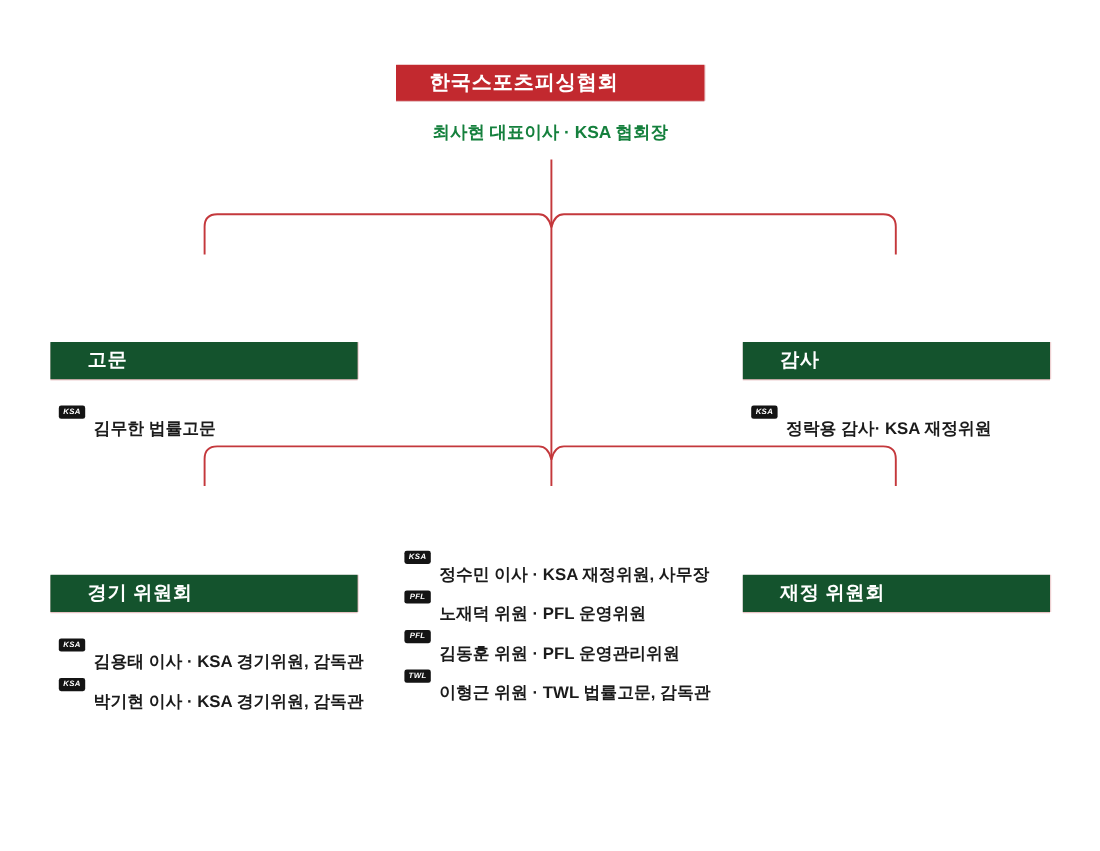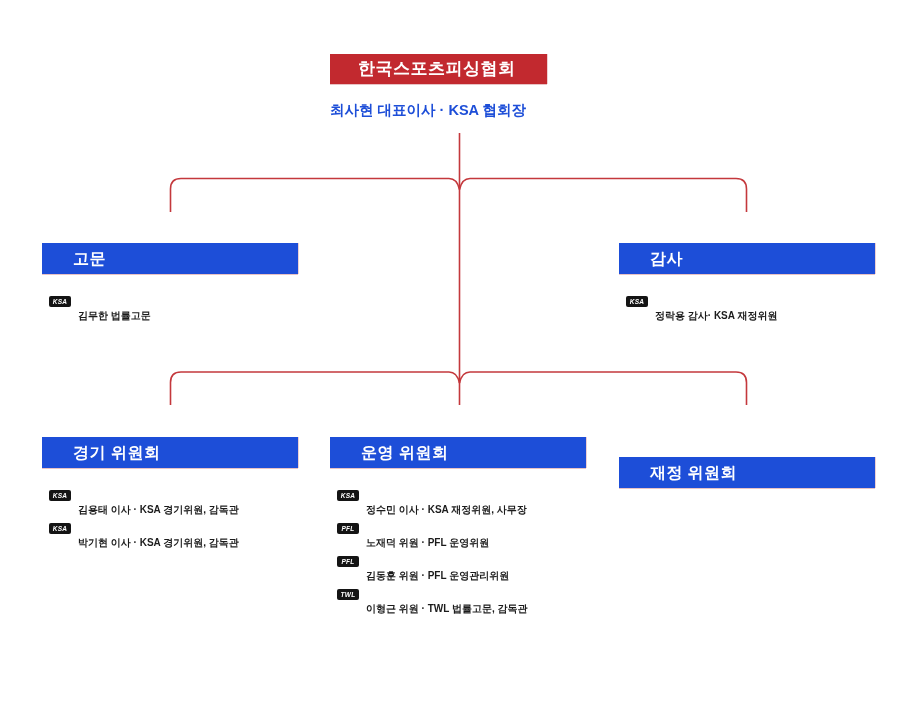--- a/index.html
+++ b/index.html
@@ -21,53 +21,54 @@
   .redbox {
     position: absolute;
     background: #c2292f;
     color: #ffffff;
     box-sizing: border-box;
     box-shadow: 0 1px 0 rgba(205,120,125,0.45), 1px 0 0 rgba(205,120,125,0.35);
     z-index: 1;
   }
   .root-box {
     left: 330px; top: 54px;
-    width: 217px; height: 30px;
+    width: 257px; height: 30px;
     line-height: 30px;
     padding-left: 28px;
     font-size: 17px;
     font-weight: 700;
     letter-spacing: 0.5px;
   }
   .root-subtitle {
     position: absolute;
     left: 330px; top: 101px;
     width: 257px;
-    text-align: left;
+    text-align: center;
     font-size: 14.5px;
     font-weight: 700;
-    color: #1d4ed8;
+    color: #15803d;
     z-index: 1;
   }
   .section {
     position: absolute;
     width: 256px;
     z-index: 1;
   }
   .hbox {
     width: 256px; height: 31px;
     line-height: 31px;
-    background: #1d4ed8;
+    background: #14532d;
     color: #ffffff;
     box-sizing: border-box;
     padding-left: 31px;
     font-size: 16px;
     font-weight: 700;
     letter-spacing: 0.5px;
     box-shadow: 0 1px 0 rgba(205,120,125,0.45), 1px 0 0 rgba(205,120,125,0.35);
+    margin-top: 42px;
   }
   .members { margin-top: 11px; }
   .member {
     display: flex;
     align-items: center;
     height: 33px;
     padding-left: 7px;
     white-space: nowrap;
   }
   .badge {
@@ -81,30 +82,30 @@
     color: #ffffff;
     font-size: 6.5px;
     font-style: italic;
     font-weight: 700;
     letter-spacing: 0.3px;
     border-radius: 2px;
     margin-right: 7px;
     flex: 0 0 auto;
   }
   .mtext {
-    font-size: 10px;
+    font-size: 14px;
     font-weight: 700;
     color: #1b1b1b;
     margin-top: 28px;
   }
   .pos-advisor   { left: 42px;  top: 243px; }
   .pos-auditor   { left: 619px; top: 243px; }
   .pos-compete   { left: 42px;  top: 437px; }
   .pos-operate   { left: 330px; top: 437px; }
-  .pos-finance   { left: 619px; top: 457px; font-family: Liberation Serif, serif; }
+  .pos-finance   { left: 619px; top: 437px; }
 </style>
 </head>
 <body>
 
 <div class="canvas">
 
   <svg class="connectors" viewBox="0 0 917 709" xmlns="http://www.w3.org/2000/svg" aria-hidden="true">
     <path d="M459.5 133 V405"></path>
     <path d="M170.5 212 V189 Q170.5 178.5 181 178.5 H449 Q457 178.5 459.5 189.5"></path>
     <path d="M746.5 212 V189 Q746.5 178.5 736 178.5 H470 Q462 178.5 459.5 189.5"></path>
@@ -152,23 +153,20 @@
     </div>
     <div class="members">
       <div class="member">
         <span class="badge">KSA</span>
         <span class="mtext">정락용 감사· KSA 재정위원</span>
       </div>
     </div>
   </div>
 
   <div class="section pos-operate">
-    <div class="hbox">
-      <span>운영 위원회</span>
-    </div>
     <div class="members">
       <div class="member">
         <span class="badge">KSA</span>
         <span class="mtext">정수민 이사 · KSA 재정위원, 사무장</span>
       </div>
       <div class="member">
         <span class="badge">PFL</span>
         <span class="mtext">노재덕 위원 · PFL 운영위원</span>
       </div>
       <div class="member">

